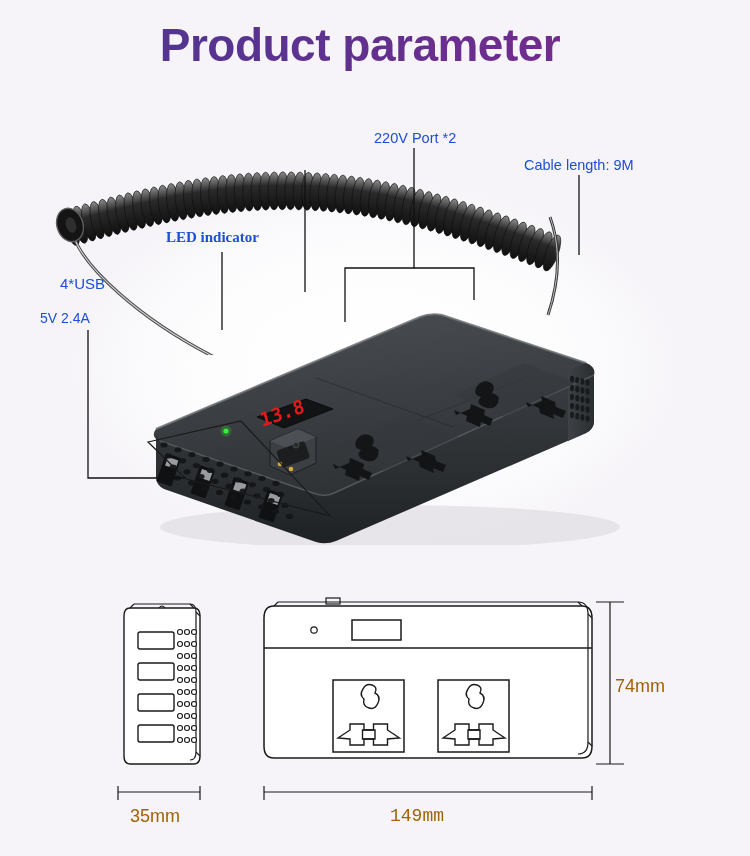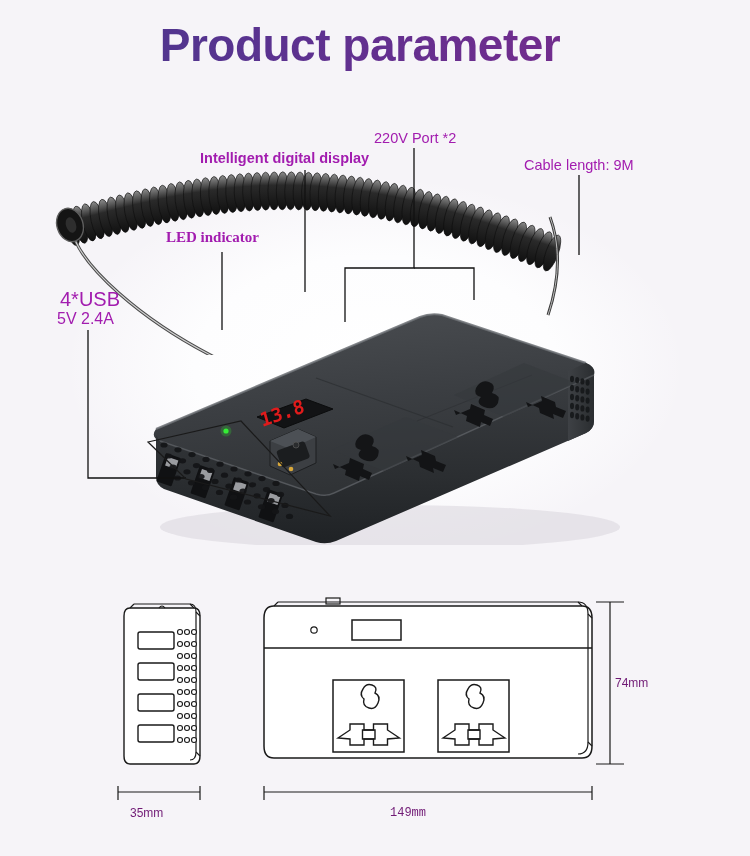--- a/index.html
+++ b/index.html
@@ -30,35 +30,35 @@
     background:radial-gradient(ellipse at 50% 52%, #ffffff 0%, #fdfdfe 42%, rgba(246,244,248,0) 72%);
   }
 
   
   .cable{position:absolute;left:50px;top:50px;}
 
   
   .product{position:absolute;left:120px;top:140px;}
 
   
-  .anno{position:absolute;color:#a21caf;white-space:nowrap;}
+  .anno{position:absolute;color:#1d4ed8;white-space:nowrap;}
   .anno.b{font-weight:bold;}
   .a-dd{left:200px;top:150px;font-size:14.5px;}
   .a-220{left:374px;top:130px;font-size:14.5px;}
   .a-cable{left:524px;top:157px;font-size:14.5px;}
   .a-led{left:166px;top:229px;font-size:15px;font-family:Liberation Serif, serif;}
-  .a-usb{left:60px;top:275px;font-size:20px;margin-top:13px;}
-  .a-usb2{left:57px;top:310px;font-size:16px;}
+  .a-usb{left:60px;top:275px;font-size:15px;}
+  .a-usb2{left:40px;top:310px;font-size:14px;}
 
   
   .leaders{position:absolute;left:0;top:0;width:750px;height:856px;pointer-events:none;}
 
   
   .draw{position:absolute;}
-  .dim{position:absolute;color:#701a75;font-size:12px;white-space:nowrap;text-align:center;}
+  .dim{position:absolute;color:#a16207;font-size:18px;white-space:nowrap;text-align:center;}
   .d-35{left:130px;top:806px;}
   .d-149{left:390px;top:806px;font-family:Liberation Mono, monospace;}
   .d-74{left:615px;top:676px;}
 </style>
 </head>
 <body>
 
 <div class="page">
 
   <div class="title">Product parameter</div>
@@ -298,21 +298,20 @@
           <ellipse cx="462.4" cy="163.4" rx="2" ry="3.2" fill="#15171a" opacity="0.9"></ellipse>
           <ellipse cx="467.6" cy="164.6" rx="2" ry="3.2" fill="#15171a" opacity="0.9"></ellipse>
           <ellipse cx="452" cy="170" rx="2" ry="3.2" fill="#15171a" opacity="0.9"></ellipse>
           <ellipse cx="457.2" cy="171.2" rx="2" ry="3.2" fill="#15171a" opacity="0.9"></ellipse>
           <ellipse cx="462.4" cy="172.4" rx="2" ry="3.2" fill="#15171a" opacity="0.9"></ellipse>
           <ellipse cx="467.6" cy="173.6" rx="2" ry="3.2" fill="#15171a" opacity="0.9"></ellipse>
         </g>
     </svg>
   </div>
 
-  <div class="anno b a-dd">Intelligent digital display</div>
   <div class="anno a-220">220V Port *2</div>
   <div class="anno a-cable">Cable length: 9M</div>
   <div class="anno b a-led">LED indicator</div>
   <div class="anno a-usb">4*USB</div>
   <div class="anno a-usb2">5V 2.4A</div>
 
   <svg class="leaders" viewBox="0 0 750 856">
     <g stroke="#111" stroke-width="1.3" fill="none">
 
       <path d="M305,170 L305,292"></path>

